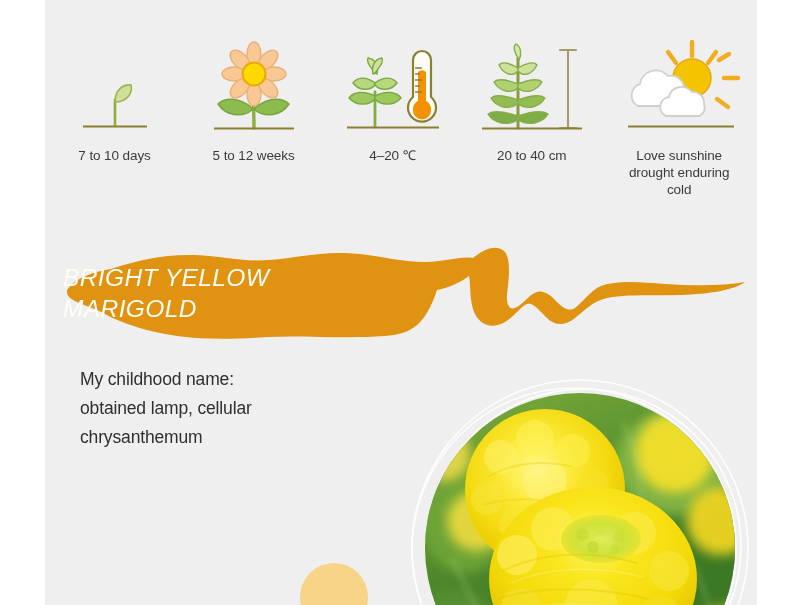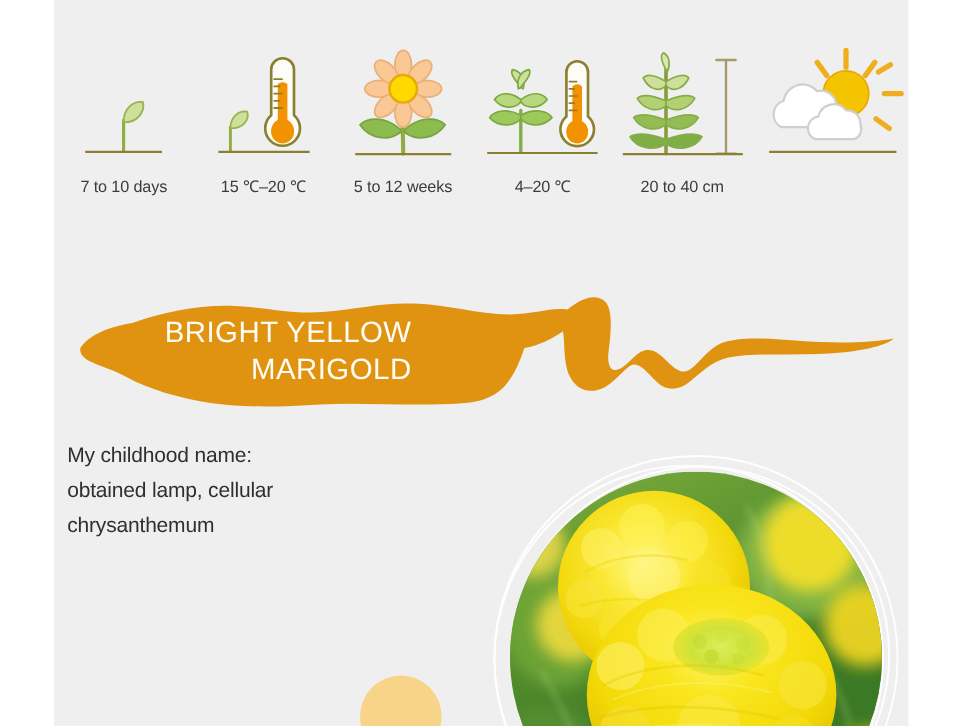--- a/index.html
+++ b/index.html
@@ -78,33 +78,34 @@
   .banner-brush {
     position: absolute;
     left: 0; top: 0;
     width: 712px; height: 110px;
   }
   .banner-text {
     position: absolute;
     left: 18px;
     top: 24px;
     width: 280px;
-    text-align: right;
+    text-align: left;
     color: #fffdf6;
     font-size: 24.5px;
     line-height: 31px;
     letter-spacing: 0.4px;
     font-weight: 400;
     white-space: pre-line;
+    font-style: italic;
   }
 
   
   .copy {
     position: absolute;
-    left: 56px;
+    left: 80px;
     top: 365px;
     width: 330px;
   }
   .copy p {
     font-size: 17.5px;
     line-height: 29px;
     color: #2f2f2f;
     letter-spacing: -0.15px;
     white-space: pre-line;
   }
@@ -152,44 +153,20 @@
       <div class="icon-art">
         <svg width="108" height="98" viewBox="0 0 108 98">
           <path d="M54 86 C54 74 54 66 54 60" stroke="#8fae3e" stroke-width="2.6" fill="none" stroke-linecap="round"></path>
           <path d="M54 62 C54 50 62 44 70 45 C72 53 66 62 54 62 Z" fill="#cfe09a" stroke="#9bb34d" stroke-width="1.6" stroke-linejoin="round"></path>
           <line x1="22" y1="86.5" x2="86" y2="86.5" stroke="#8a8030" stroke-width="1.8"></line>
         </svg>
       </div>
       <div class="icon-label">7 to 10 days</div>
     </div>
 
-    <div class="icon-cell">
-      <div class="icon-art">
-        <svg width="112" height="98" viewBox="0 0 112 98">
-
-          <path d="M28 86 C28 76 28 70 28 66" stroke="#8fae3e" stroke-width="2.4" fill="none" stroke-linecap="round"></path>
-          <path d="M28 67 C28 57 35 52 42 53 C44 60 39 67 28 67 Z" fill="#cfe09a" stroke="#9bb34d" stroke-width="1.5" stroke-linejoin="round"></path>
-
-          <g>
-            <path d="M62 18 a9.5 9.5 0 0 1 19 0 V56 a14.5 14.5 0 1 1 -19 0 Z" fill="#fdfcf7" stroke="#8a8030" stroke-width="2.2" stroke-linejoin="round"></path>
-            <path d="M67.5 30 a6 6 0 0 1 8 0 V60 a9.5 9.5 0 1 1 -8 0 Z" fill="#f39200"></path>
-            <circle cx="71.5" cy="70" r="9.5" fill="#f39200"></circle>
-            <g stroke="#8a8030" stroke-width="1.5" stroke-linecap="round">
-              <line x1="64.5" y1="26" x2="71" y2="26"></line>
-              <line x1="64.5" y1="32" x2="69" y2="32"></line>
-              <line x1="64.5" y1="38" x2="71" y2="38"></line>
-              <line x1="64.5" y1="44" x2="69" y2="44"></line>
-              <line x1="64.5" y1="50" x2="71" y2="50"></line>
-            </g>
-          </g>
-          <line x1="18" y1="86.5" x2="94" y2="86.5" stroke="#8a8030" stroke-width="1.8"></line>
-        </svg>
-      </div>
-      <div class="icon-label">15 ℃–20 ℃</div>
-    </div>
 
     <div class="icon-cell">
       <div class="icon-art">
         <svg width="112" height="98" viewBox="0 0 112 98">
 
           <path d="M56 88 C56 72 55 60 55 50" stroke="#8fae3e" stroke-width="3.4" fill="none" stroke-linecap="round"></path>
 
           <path d="M54 68 C40 56 26 58 20 64 C28 76 44 78 54 70 Z" fill="#8cbb4e" stroke="#79a441" stroke-width="1.5" stroke-linejoin="round"></path>
           <path d="M57 68 C71 56 85 58 91 64 C83 76 67 78 57 70 Z" fill="#8cbb4e" stroke="#79a441" stroke-width="1.5" stroke-linejoin="round"></path>
 
@@ -287,20 +264,23 @@
           </g>
 
           <circle cx="76" cy="38" r="19" fill="#f5c400" stroke="#e8a80c" stroke-width="1.4"></circle>
 
           <path d="M22 66 a12 12 0 0 1 2 -22 a16 16 0 0 1 28 -8 a13 13 0 0 1 16 14 a11 11 0 0 1 -4 16 Z" fill="#ffffff" stroke="#cfcfcf" stroke-width="1.8" stroke-linejoin="round"></path>
 
           <path d="M50 76 a10 10 0 0 1 3 -19 a13 13 0 0 1 23 -5 a11 11 0 0 1 12 12 a9 9 0 0 1 -5 12 Z" fill="#ffffff" stroke="#cfcfcf" stroke-width="1.8" stroke-linejoin="round"></path>
           <line x1="12" y1="86.5" x2="118" y2="86.5" stroke="#8a8030" stroke-width="1.8"></line>
         </svg>
       </div>
+      <div class="icon-label">Love sunshine
+drought enduring
+cold</div>
     </div>
 
   </div>
 
   <div class="banner">
     <svg class="banner-brush" viewBox="0 0 712 110" preserveAspectRatio="none">
       <path fill="#e09311" d="
         M 22 52
         C 30 40, 48 34, 66 31
         C 92 22, 120 16, 150 17

